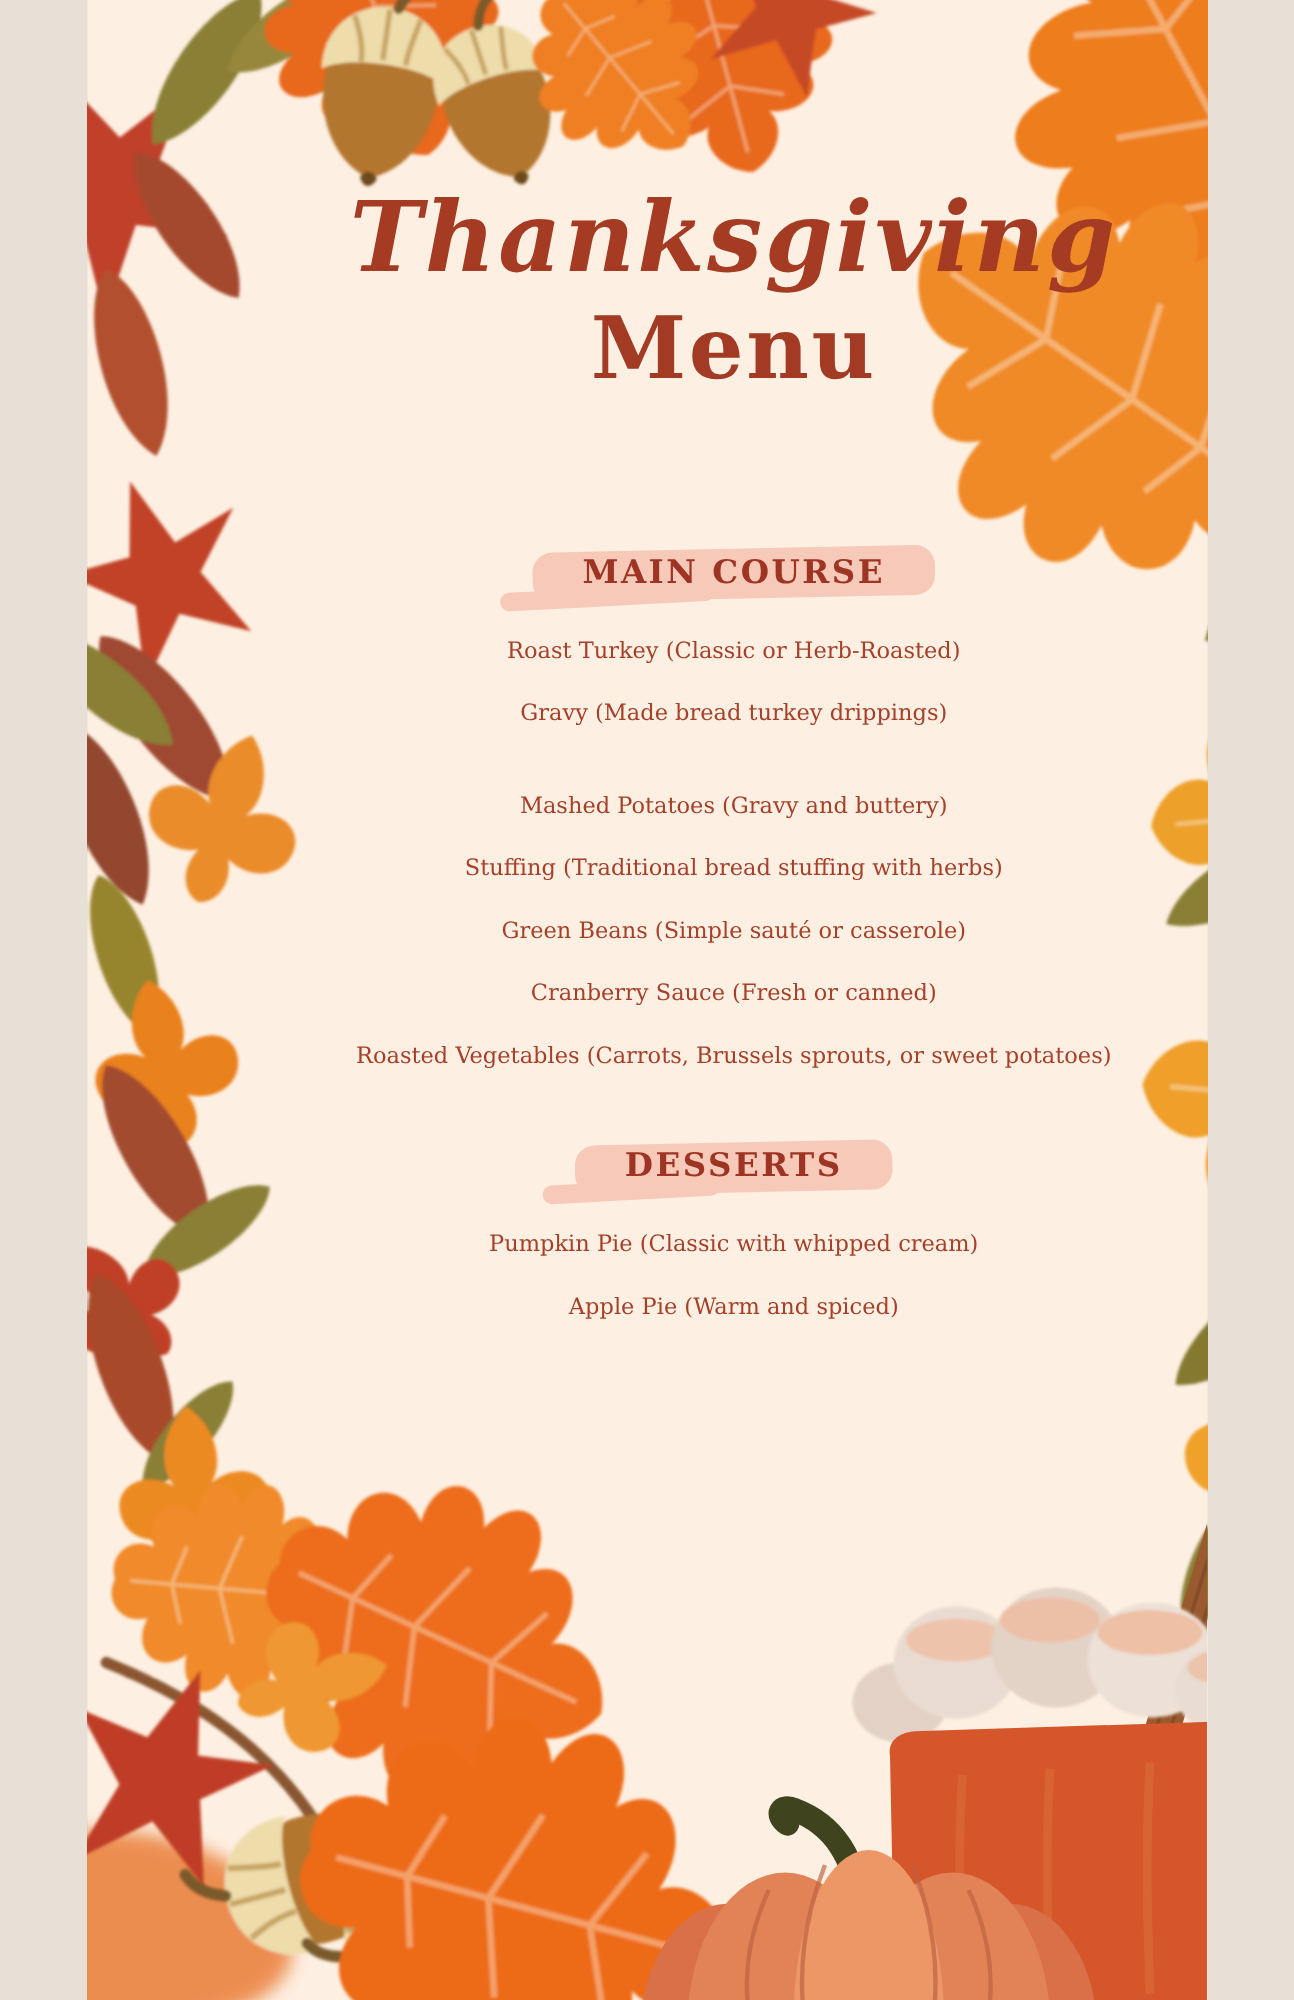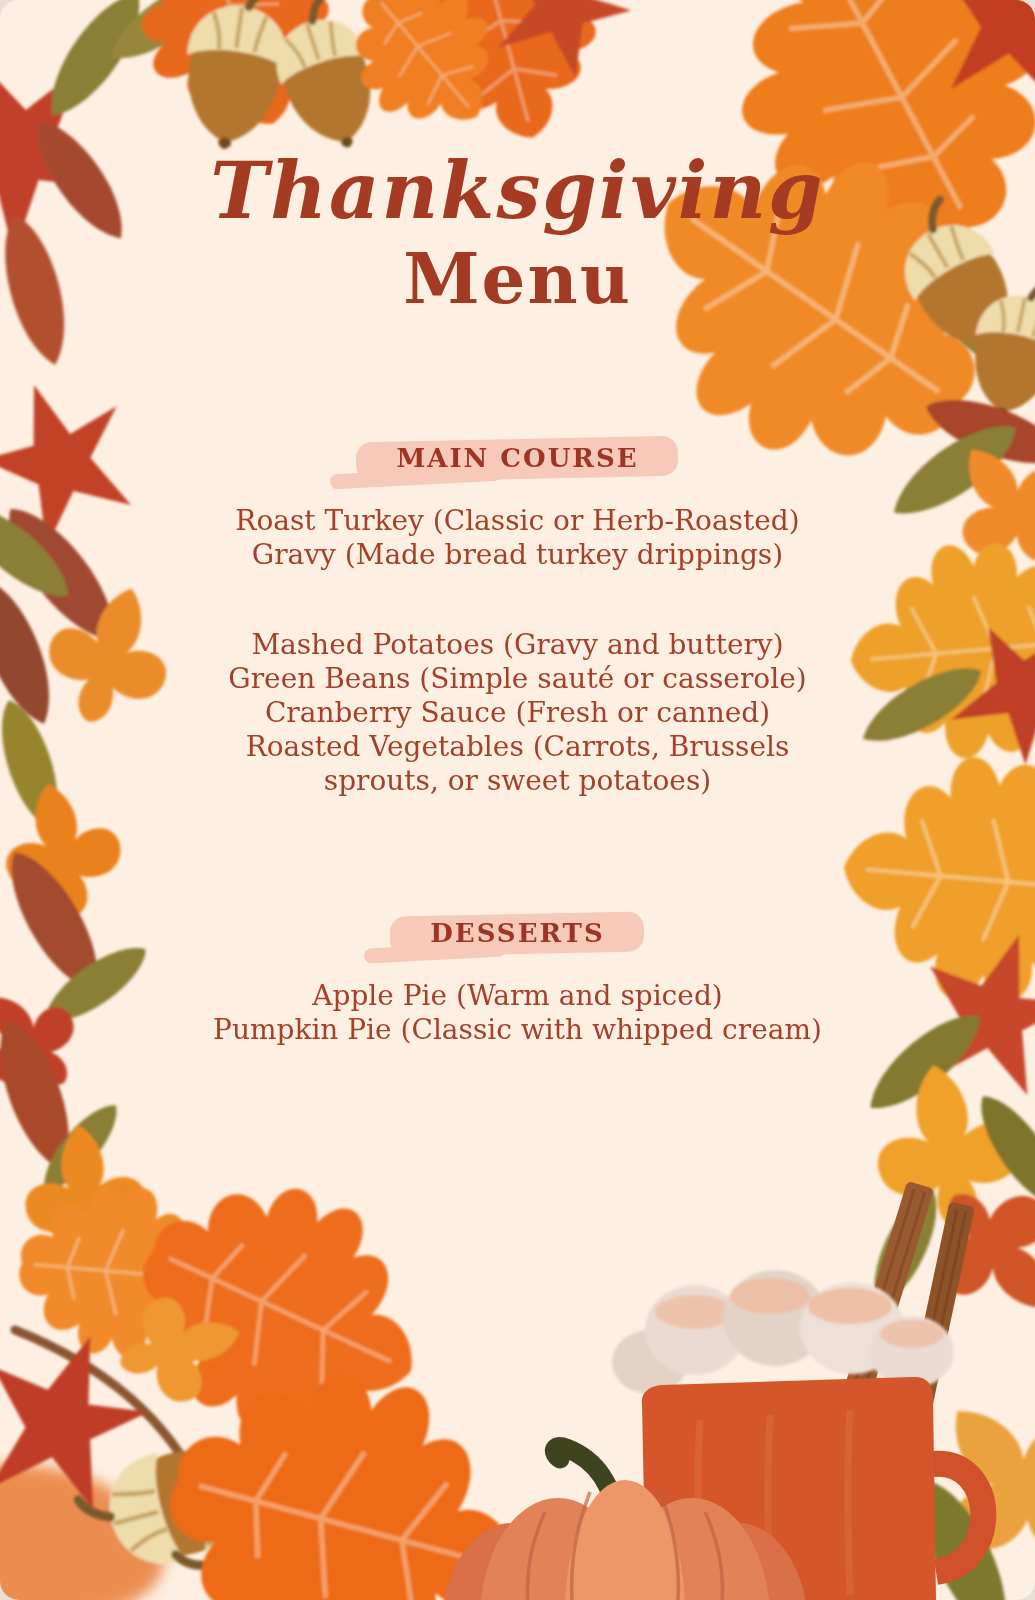--- a/index.html
+++ b/index.html
@@ -1,20 +1,19 @@
 <!DOCTYPE html>
 <html><head>
 <meta charset="utf-8">
 <style>
   html,body{margin:0;padding:0;background:#e8e0d6;}
   .poster{
-    position:relative;width:1035px;height:1600px;margin:0 auto;
+    position:relative;width:896px;height:1600px;margin:0 auto;
     background:#fdf0e2;overflow:hidden;
     font-family:"DejaVu Serif", serif;
-    border-radius:19px;
   }
   .decor{position:absolute;left:0;top:0;width:1035px;height:1600px;display:block;}
   .text-layer{position:absolute;left:0;top:0;width:1035px;height:1600px;}
   .title-block{position:absolute;top:146px;left:0;width:100%;text-align:center;}
   .title{
     margin:0;font-size:78px;line-height:1.15;font-style:italic;font-weight:700;
     color:#a43b22;letter-spacing:2px;
   }
   .subtitle{
     margin-top:2px;font-size:69px;font-weight:700;color:#a23a24;letter-spacing:2px;
@@ -27,21 +26,21 @@
   }
   .heading::before{
     content:"";position:absolute;z-index:-1;left:-10px;right:-10px;top:5px;bottom:3px;
     background:#f7c9b8;border-radius:16px;transform:rotate(-1.2deg);
   }
   .heading::after{
     content:"";position:absolute;z-index:-1;left:-36px;right:55%;bottom:-3px;height:15px;
     background:#f7c9b8;border-radius:8px;transform:rotate(-3deg);
   }
   .items{margin:22px auto 0;max-width:650px;}
-  .item{margin:0;font-size:28px;line-height:34px;color:#a5402a;}
+  .item{margin:16px;font-size:18px;line-height:34px;color:#a5402a;}
 </style>
 </head>
 <body>
 
 <div class="poster">
 
   <svg class="decor" viewBox="0 0 1035 1600" aria-hidden="true">
     <defs>
       <filter id="soft" x="-30%" y="-30%" width="160%" height="160%">
           <feGaussianBlur stdDeviation="1.4"></feGaussianBlur>
@@ -181,29 +180,30 @@
       <h2 class="heading">MAIN COURSE</h2>
       <div class="items">
         <p class="item">Roast Turkey (Classic or Herb-Roasted)</p>
         <p class="item">Gravy (Made bread turkey drippings)</p>
       </div>
     </section>
 
     <section class="menu-section s1">
       <div class="items">
         <p class="item">Mashed Potatoes (Gravy and buttery)</p>
+        <p class="item">Stuffing (Traditional bread stuffing with herbs)</p>
         <p class="item">Green Beans (Simple sauté or casserole)</p>
         <p class="item">Cranberry Sauce (Fresh or canned)</p>
         <p class="item">Roasted Vegetables (Carrots, Brussels sprouts, or sweet potatoes)</p>
       </div>
     </section>
 
     <section class="menu-section s2">
       <h2 class="heading">DESSERTS</h2>
       <div class="items">
+        <p class="item">Pumpkin Pie (Classic with whipped cream)</p>
         <p class="item">Apple Pie (Warm and spiced)</p>
-        <p class="item">Pumpkin Pie (Classic with whipped cream)</p>
       </div>
     </section>
 
   </div>
 
 </div>
 
 </body></html>

